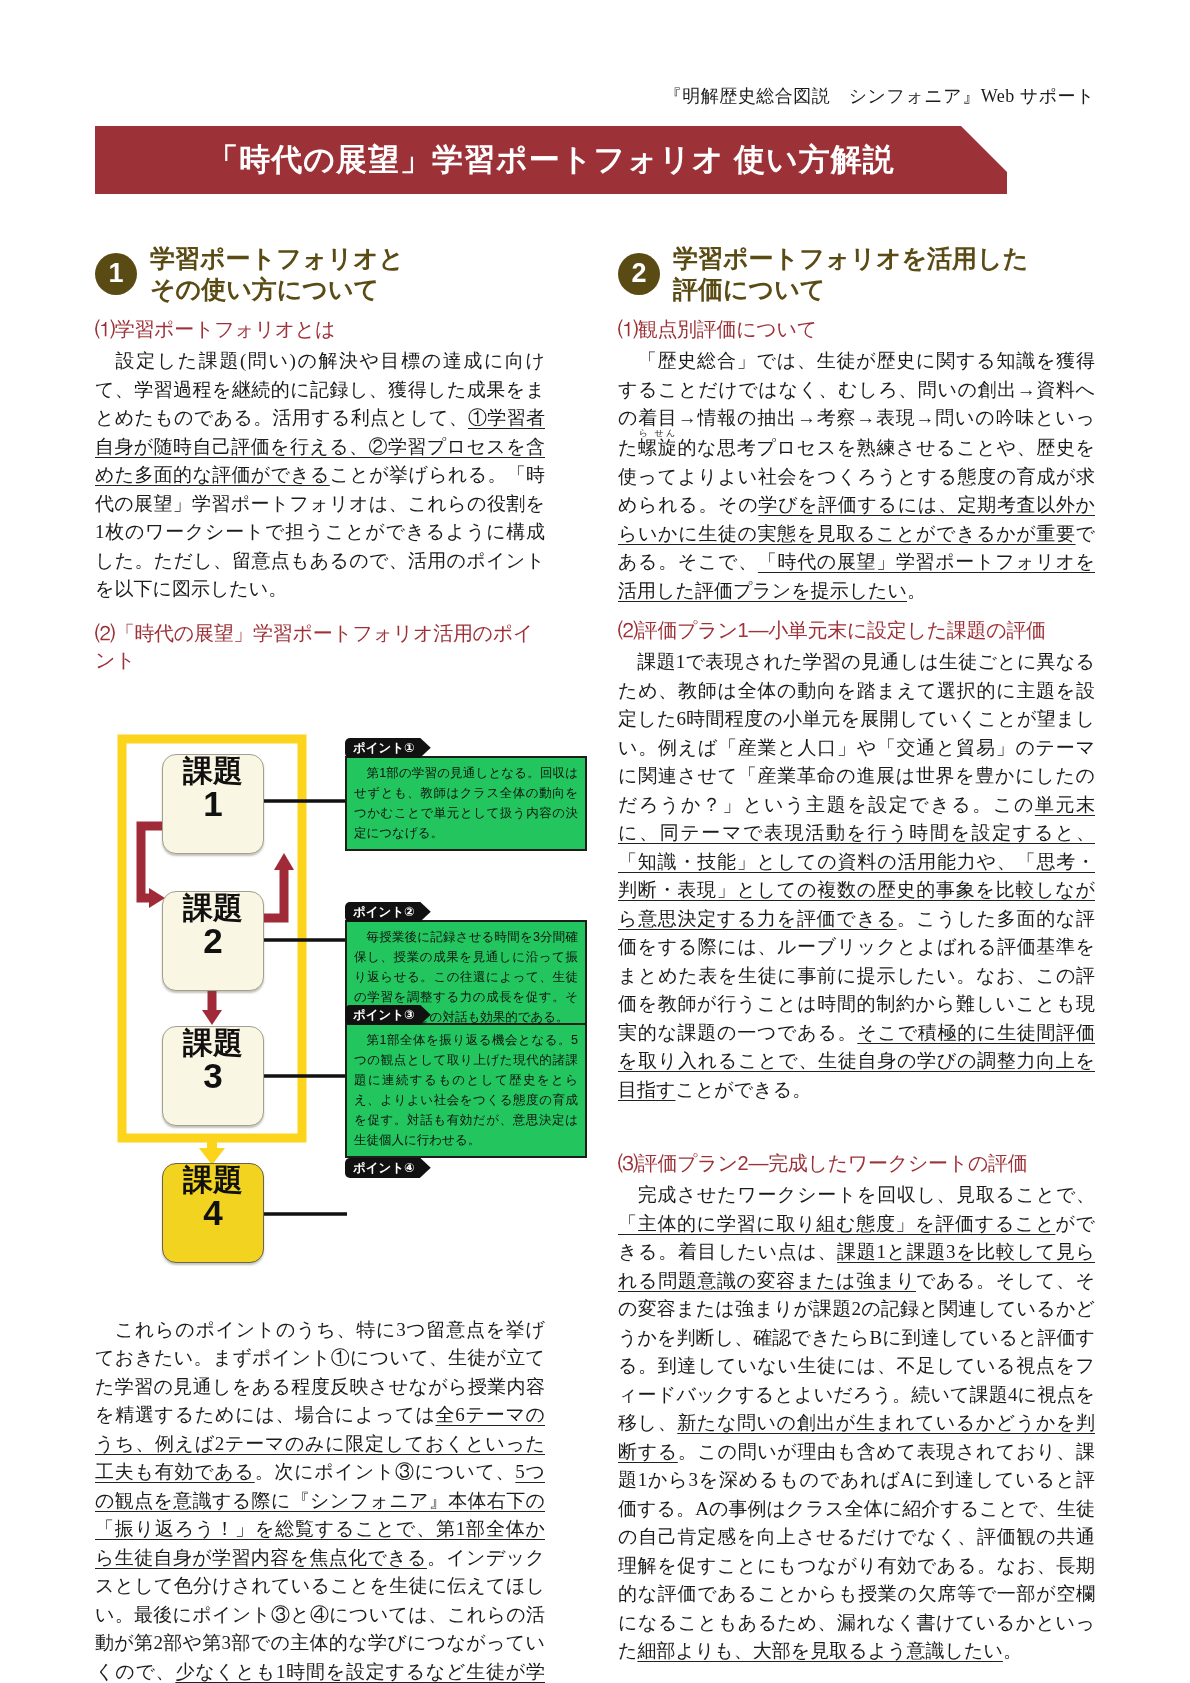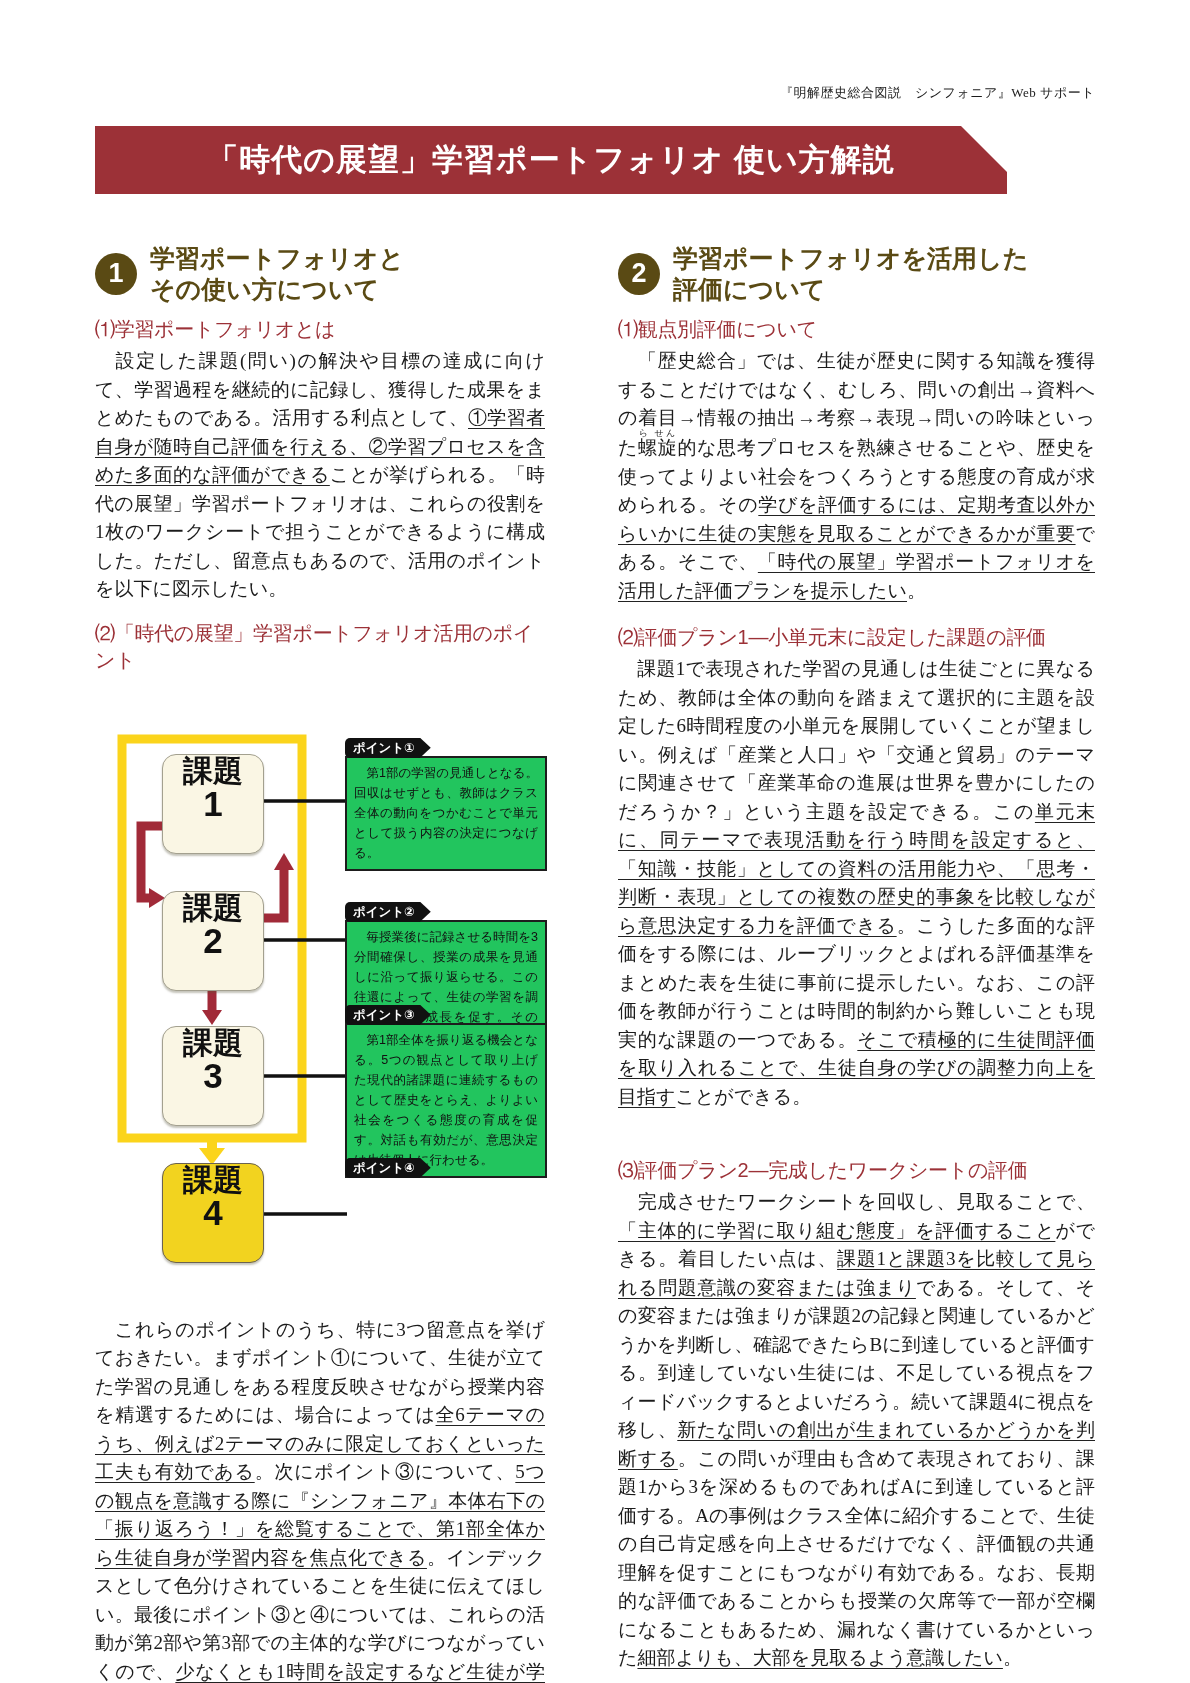--- a/index.html
+++ b/index.html
@@ -1,20 +1,20 @@
 <!DOCTYPE html>
 <html lang="ja"><head>
 <meta charset="utf-8">
 <style>
   html,body{margin:0;padding:0;background:#fff;}
   .page{position:relative;width:1190px;height:1683px;background:#fff;overflow:hidden;
         font-family:"Liberation Serif","DejaVu Serif",serif;color:#1b1b1b;}
   .gothic{font-family:"Liberation Sans","DejaVu Sans",sans-serif;}
 
-  .source-label{position:absolute;top:84px;right:95px;font-size:13px;letter-spacing:.5px;}
+  .source-label{position:absolute;top:84px;right:95px;font-size:18px;letter-spacing:.5px;}
 
   .banner{position:absolute;top:126px;left:95px;width:912px;height:68px;background:#9C3137;
           clip-path:polygon(0 0,calc(100% - 46px) 0,100% 46px,100% 100%,0 100%);
           display:flex;align-items:center;justify-content:center;}
   .banner-title{color:#fff;font-weight:bold;font-size:31px;letter-spacing:1px;}
 
   .columns{position:absolute;top:243px;left:95px;width:1000px;display:flex;gap:73px;}
   .col-left{width:450px;}
   .col-right{width:477px;}
 
@@ -33,21 +33,21 @@
   .diagram{position:relative;width:450px;height:612px;margin-top:12px;}
   .diagram svg{position:absolute;left:0;top:0;}
   .kadai{position:absolute;left:67px;width:100px;height:98px;border-radius:14px;
          background:#FAF6E4;border:1.5px solid #A3A08F;box-shadow:0 2px 2px rgba(90,85,60,.35);
          display:flex;flex-direction:column;align-items:center;
          font-weight:bold;color:#111;}
   .kadai .k-label{font-size:30px;line-height:1.05;}
   .kadai .k-num{font-size:35px;line-height:1.05;}
   .kadai-4{background:#F2D31F;border-color:#6B6250;}
 
-  .pcall{position:absolute;left:250px;width:202px;}
+  .pcall{position:absolute;left:250px;width:242px;}
   .ptag{display:inline-block;position:relative;z-index:2;background:#111;color:#fff;
         font-size:12.5px;font-weight:bold;line-height:1;padding:4px 16px 4px 8px;
         clip-path:polygon(0 0,calc(100% - 11px) 0,100% 50%,calc(100% - 11px) 100%,0 100%);
         border-radius:5px 0 0 5px;}
   .pbox{position:relative;z-index:1;margin-top:-2px;background:#22c55e;border:2px solid #1d1d1d;
         padding:5px 7px 6px;font-size:12.5px;line-height:1.6;text-indent:1em;text-align:justify;color:#111;}
 </style>
 </head>
 <body>
 
@@ -155,21 +155,21 @@
         <div class="sec-num">2</div>
         <div class="sec-title">
           <div>学習ポートフォリオを活用した</div>
           <div>評価について</div>
         </div>
       </div>
 
       <div class="sub gothic">⑴観点別評価について</div>
       <p class="body-text" style="margin:0;"><span>　「歴史総合」では、生徒が歴史に関する知識を獲得することだけではなく、むしろ、問いの創出→資料への着目→情報の抽出→考察→表現→問いの吟味といった</span><ruby>螺旋<rt>ら せん</rt></ruby><span>的な思考プロセスを熟練させることや、歴史を使ってよりよい社会をつくろうとする態度の育成が求められる。その</span><span class="u">学びを評価するには、定期考査以外からいかに生徒の実態を見取ることができるかが重要</span><span>である。そこで、</span><span class="u">「時代の展望」学習ポートフォリオを活用した評価プランを提示したい</span><span>。</span></p>
 
-      <div class="sub gothic" style="margin-top:19px;">⑵評価プラン1―小単元末に設定した課題の評価</div>
+      <div class="sub gothic" style="margin-top:12px;">⑵評価プラン1―小単元末に設定した課題の評価</div>
       <p class="body-text" style="margin:0;"><span>　課題1で表現された学習の見通しは生徒ごとに異なるため、教師は全体の動向を踏まえて選択的に主題を設定した6時間程度の小単元を展開していくことが望ましい。例えば「産業と人口」や「交通と貿易」のテーマに関連させて「産業革命の進展は世界を豊かにしたのだろうか？」という主題を設定できる。この</span><span class="u">単元末に、同テーマで表現活動を行う時間を設定すると、「知識・技能」としての資料の活用能力や、「思考・判断・表現」としての複数の歴史的事象を比較しながら意思決定する力を評価できる</span><span>。こうした多面的な評価をする際には、ルーブリックとよばれる評価基準をまとめた表を生徒に事前に提示したい。なお、この評価を教師が行うことは時間的制約から難しいことも現実的な課題の一つである。</span><span class="u">そこで積極的に生徒間評価を取り入れることで、生徒自身の学びの調整力向上を目指す</span><span>ことができる。</span></p>
 
       <div class="sub gothic" style="margin-top:46px;">⑶評価プラン2―完成したワークシートの評価</div>
       <p class="body-text" style="margin:0;"><span>　完成させたワークシートを回収し、見取ることで、</span><span class="u">「主体的に学習に取り組む態度」を評価すること</span><span>ができる。着目したい点は、</span><span class="u">課題1と課題3を比較して見られる問題意識の変容または強まり</span><span>である。そして、その変容または強まりが課題2の記録と関連しているかどうかを判断し、確認できたらBに到達していると評価する。到達していない生徒には、不足している視点をフィードバックするとよいだろう。続いて課題4に視点を移し、</span><span class="u">新たな問いの創出が生まれているかどうかを判断する</span><span>。この問いが理由も含めて表現されており、課題1から3を深めるものであればAに到達していると評価する。Aの事例はクラス全体に紹介することで、生徒の自己肯定感を向上させるだけでなく、評価観の共通理解を促すことにもつながり有効である。なお、長期的な評価であることからも授業の欠席等で一部が空欄になることもあるため、漏れなく書けているかといった</span><span class="u">細部よりも、大部を見取るよう意識したい</span><span>。</span></p>
     </div>
 
   </div>
 </div>
 
 </body></html>

